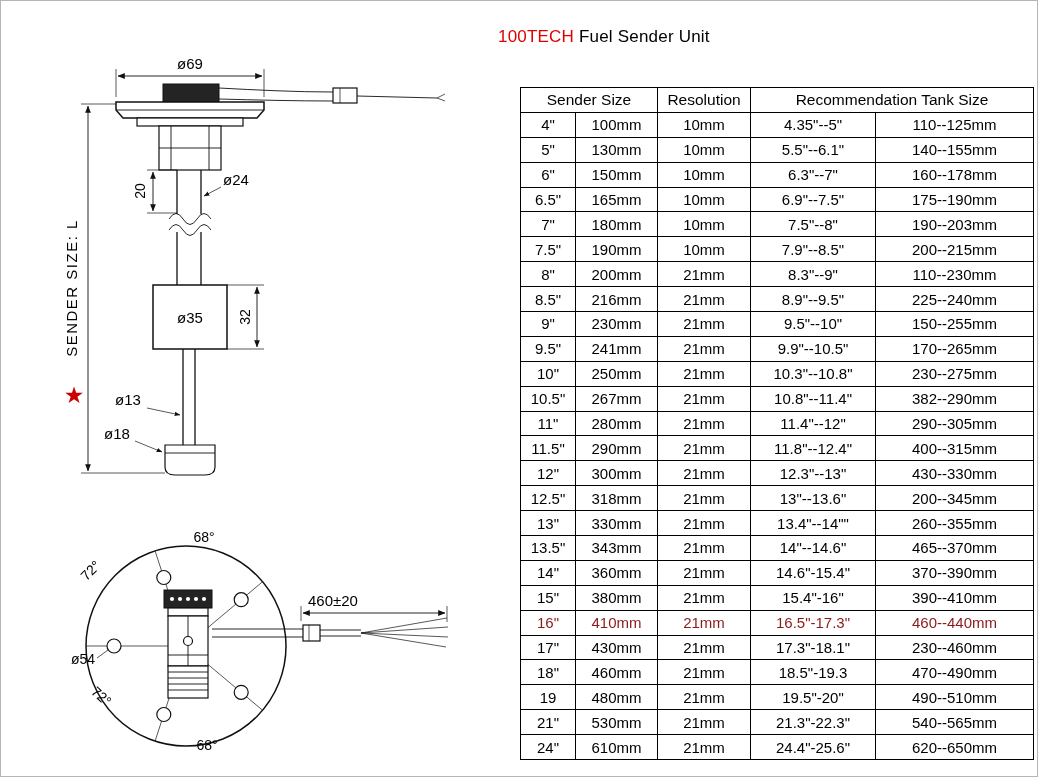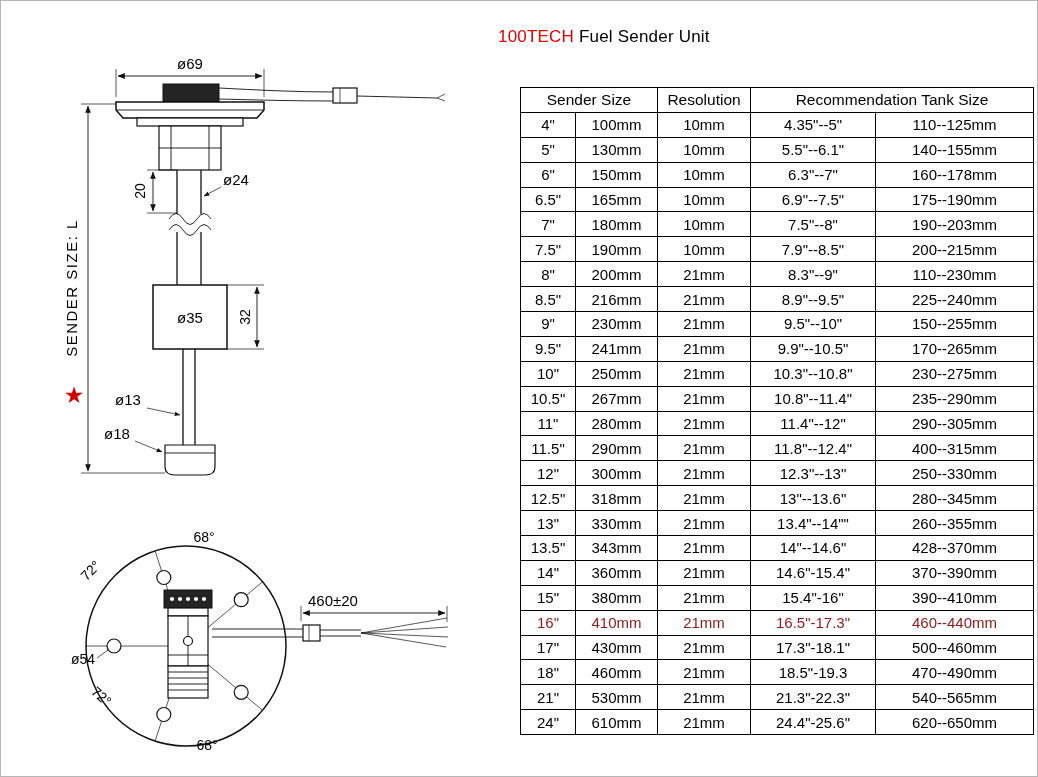--- a/index.html
+++ b/index.html
@@ -269,63 +269,63 @@
           <td>250mm</td>
           <td>21mm</td>
           <td>10.3"--10.8"</td>
           <td>230--275mm</td>
         </tr>
         <tr>
           <td>10.5"</td>
           <td>267mm</td>
           <td>21mm</td>
           <td>10.8"--11.4"</td>
-          <td>235--290mm</td>
+          <td>382--290mm</td>
         </tr>
         <tr>
           <td>11"</td>
           <td>280mm</td>
           <td>21mm</td>
           <td>11.4"--12"</td>
           <td>290--305mm</td>
         </tr>
         <tr>
           <td>11.5"</td>
           <td>290mm</td>
           <td>21mm</td>
           <td>11.8"--12.4"</td>
           <td>400--315mm</td>
         </tr>
         <tr>
           <td>12"</td>
           <td>300mm</td>
           <td>21mm</td>
           <td>12.3"--13"</td>
-          <td>250--330mm</td>
+          <td>430--330mm</td>
         </tr>
         <tr>
           <td>12.5"</td>
           <td>318mm</td>
           <td>21mm</td>
           <td>13"--13.6"</td>
-          <td>280--345mm</td>
+          <td>200--345mm</td>
         </tr>
         <tr>
           <td>13"</td>
           <td>330mm</td>
           <td>21mm</td>
           <td>13.4"--14""</td>
           <td>260--355mm</td>
         </tr>
         <tr>
           <td>13.5"</td>
           <td>343mm</td>
           <td>21mm</td>
           <td>14"--14.6"</td>
-          <td>428--370mm</td>
+          <td>465--370mm</td>
         </tr>
         <tr>
           <td>14"</td>
           <td>360mm</td>
           <td>21mm</td>
           <td>14.6"-15.4"</td>
           <td>370--390mm</td>
         </tr>
         <tr>
           <td>15"</td>
@@ -339,30 +339,37 @@
           <td>410mm</td>
           <td>21mm</td>
           <td>16.5"-17.3"</td>
           <td>460--440mm</td>
         </tr>
         <tr>
           <td>17"</td>
           <td>430mm</td>
           <td>21mm</td>
           <td>17.3"-18.1"</td>
-          <td>500--460mm</td>
+          <td>230--460mm</td>
         </tr>
         <tr>
           <td>18"</td>
           <td>460mm</td>
           <td>21mm</td>
           <td>18.5"-19.3</td>
           <td>470--490mm</td>
         </tr>
         <tr>
+          <td>19</td>
+          <td>480mm</td>
+          <td>21mm</td>
+          <td>19.5"-20"</td>
+          <td>490--510mm</td>
+        </tr>
+        <tr>
           <td>21"</td>
           <td>530mm</td>
           <td>21mm</td>
           <td>21.3"-22.3"</td>
           <td>540--565mm</td>
         </tr>
         <tr>
           <td>24"</td>
           <td>610mm</td>
           <td>21mm</td>

